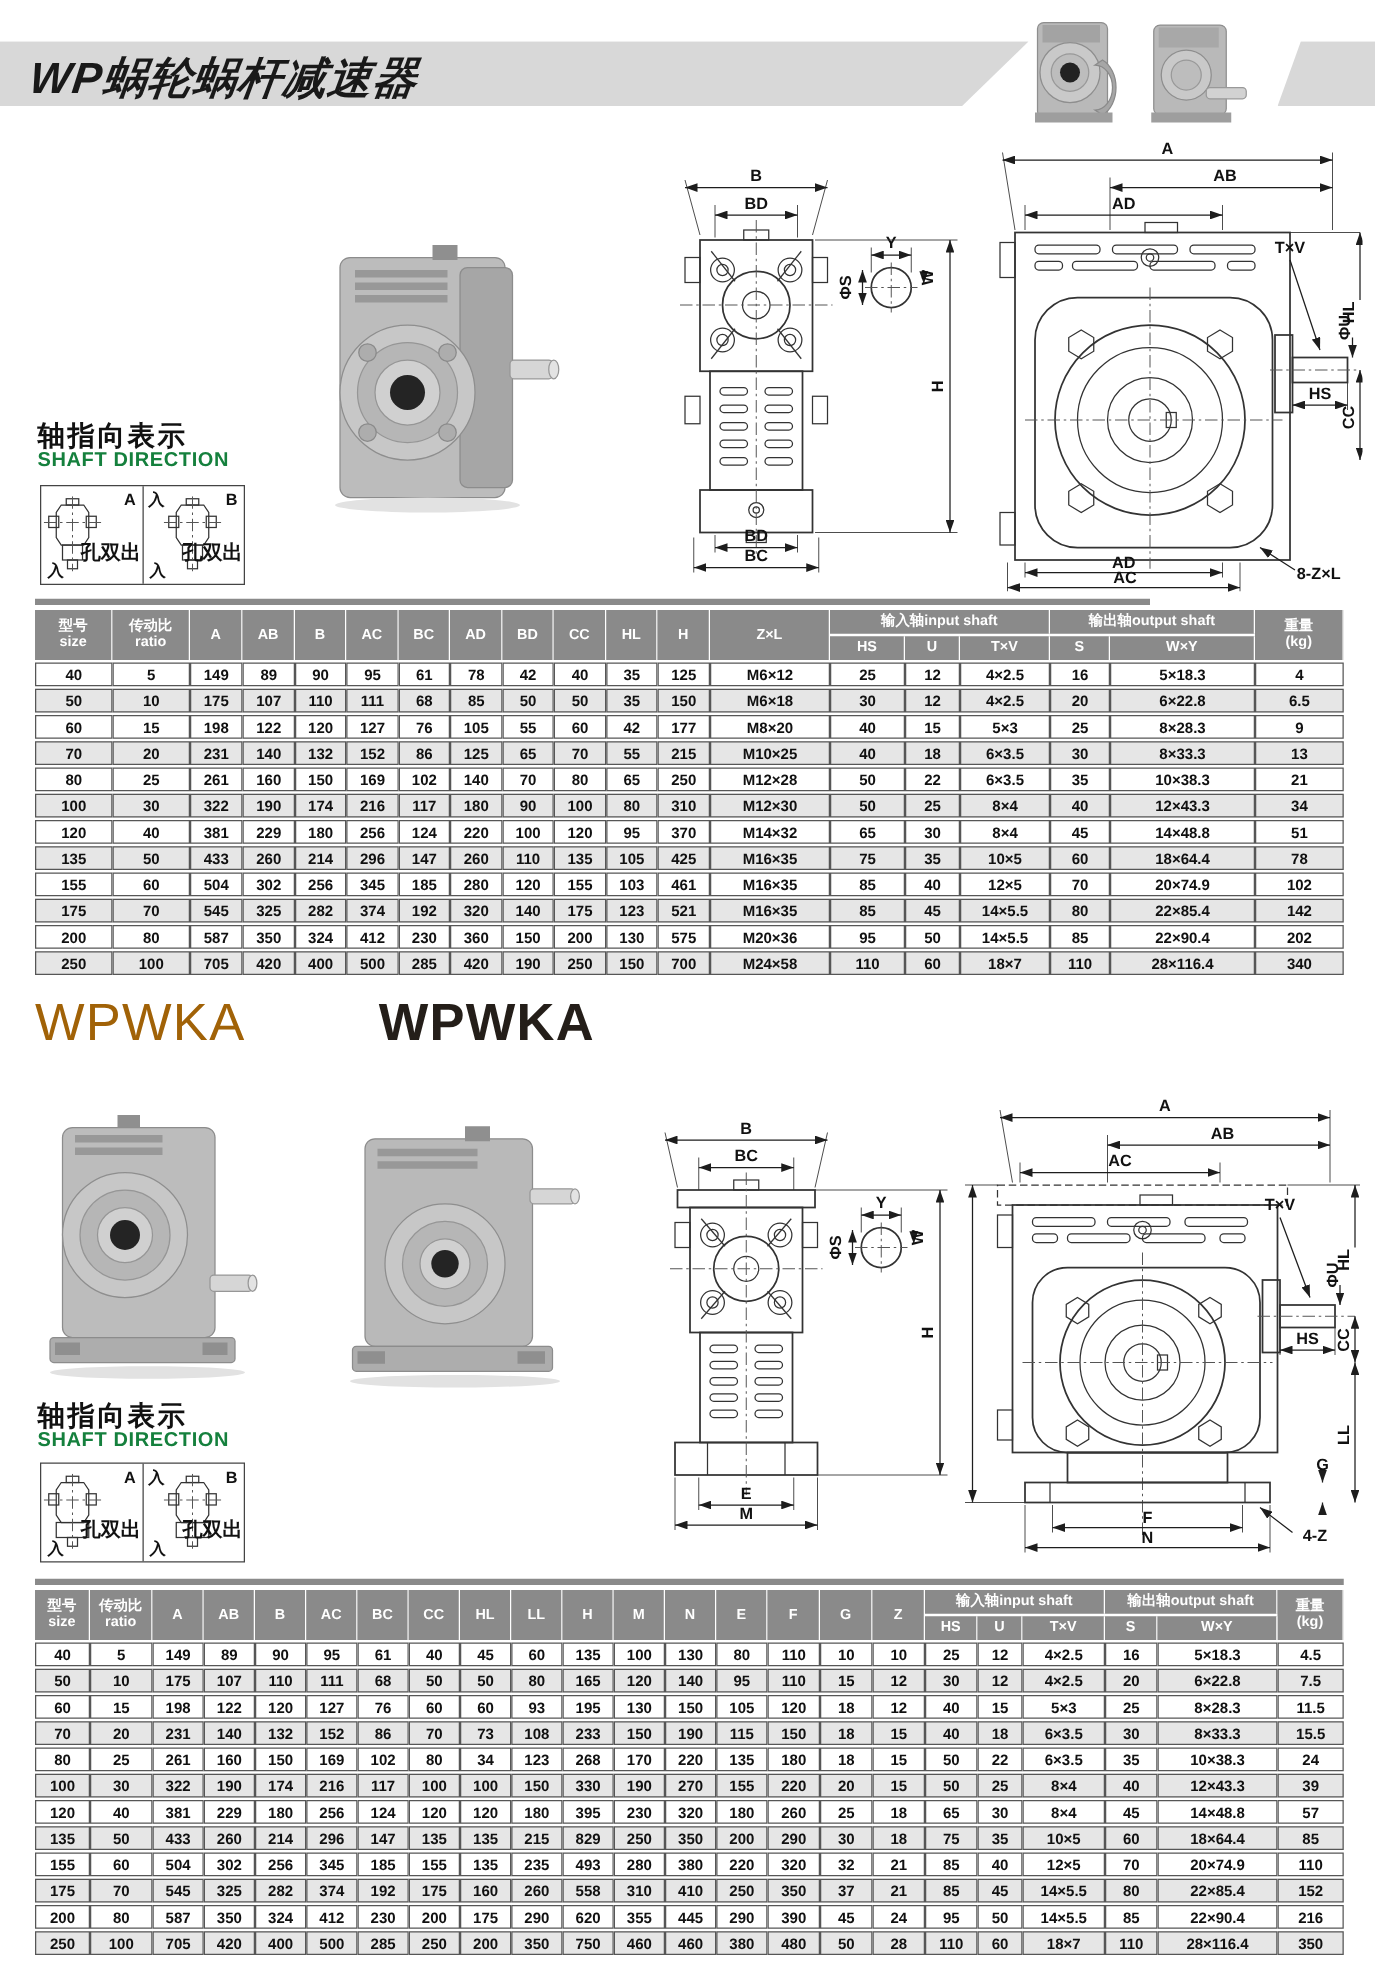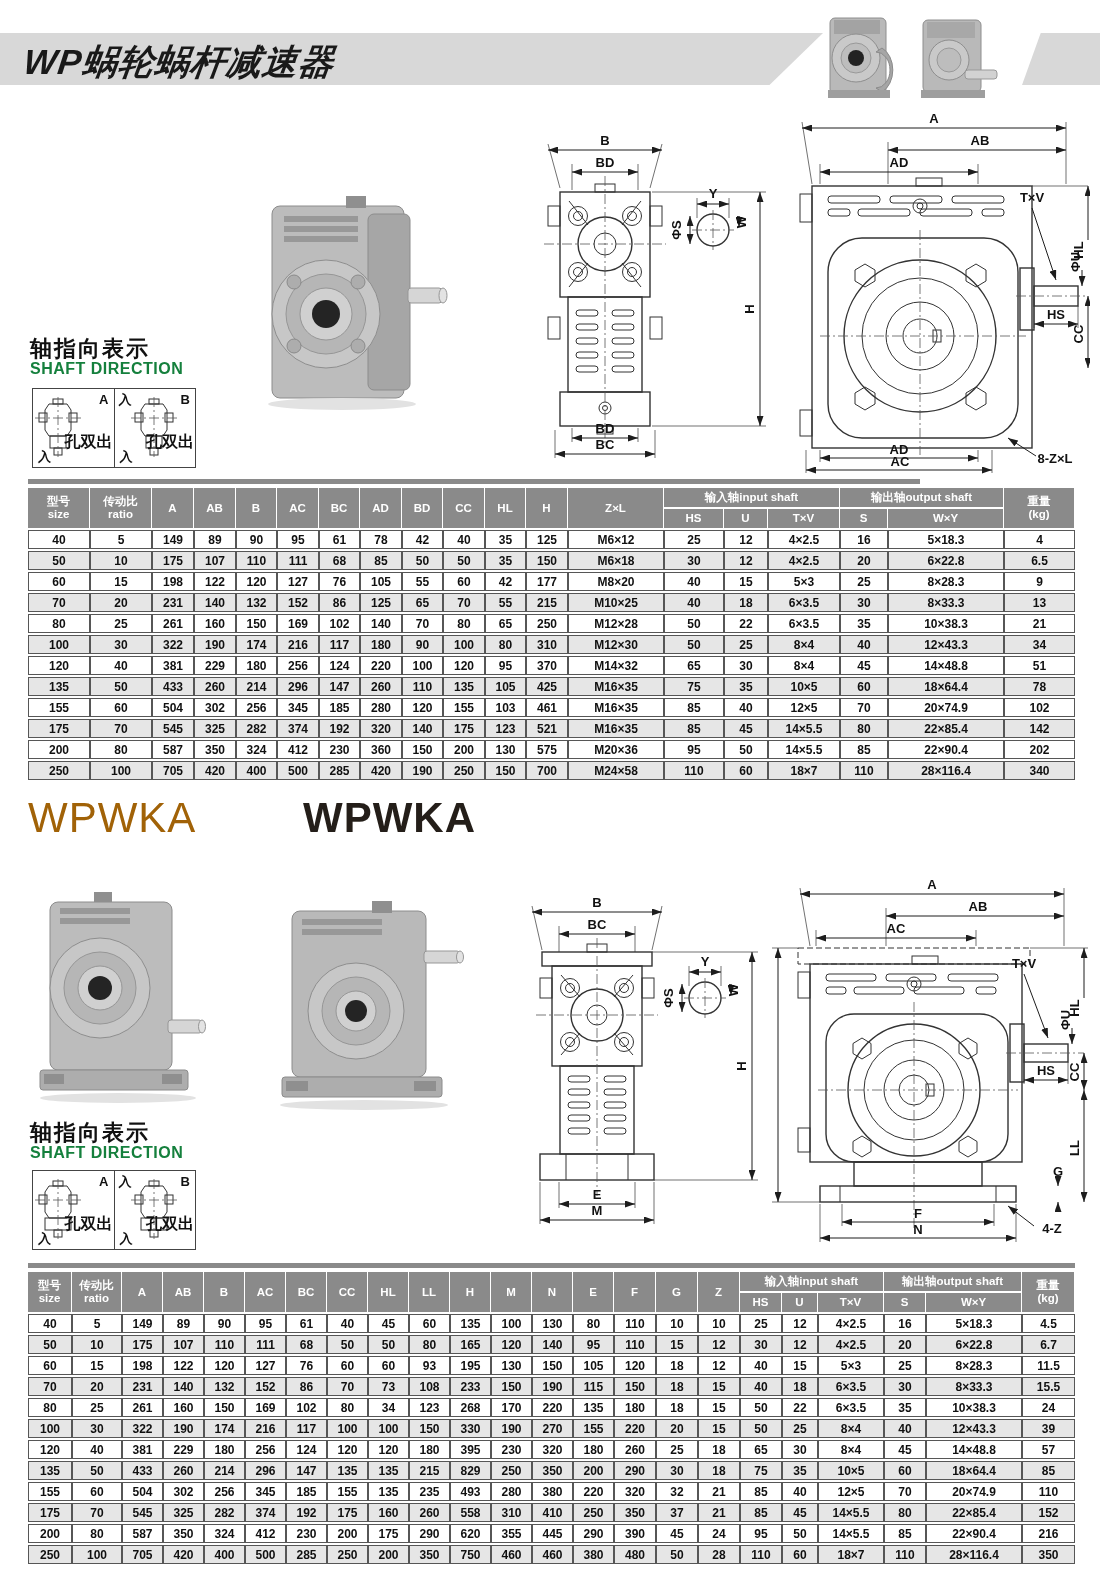--- a/index.html
+++ b/index.html
@@ -919,21 +919,21 @@
           <td>140</td>
           <td>95</td>
           <td>110</td>
           <td>15</td>
           <td>12</td>
           <td>30</td>
           <td>12</td>
           <td>4×2.5</td>
           <td>20</td>
           <td>6×22.8</td>
-          <td>6.7</td>
+          <td>7.5</td>
         </tr>
         <tr>
           <td>60</td>
           <td>15</td>
           <td>198</td>
           <td>122</td>
           <td>120</td>
           <td>127</td>
           <td>76</td>
           <td>60</td>

